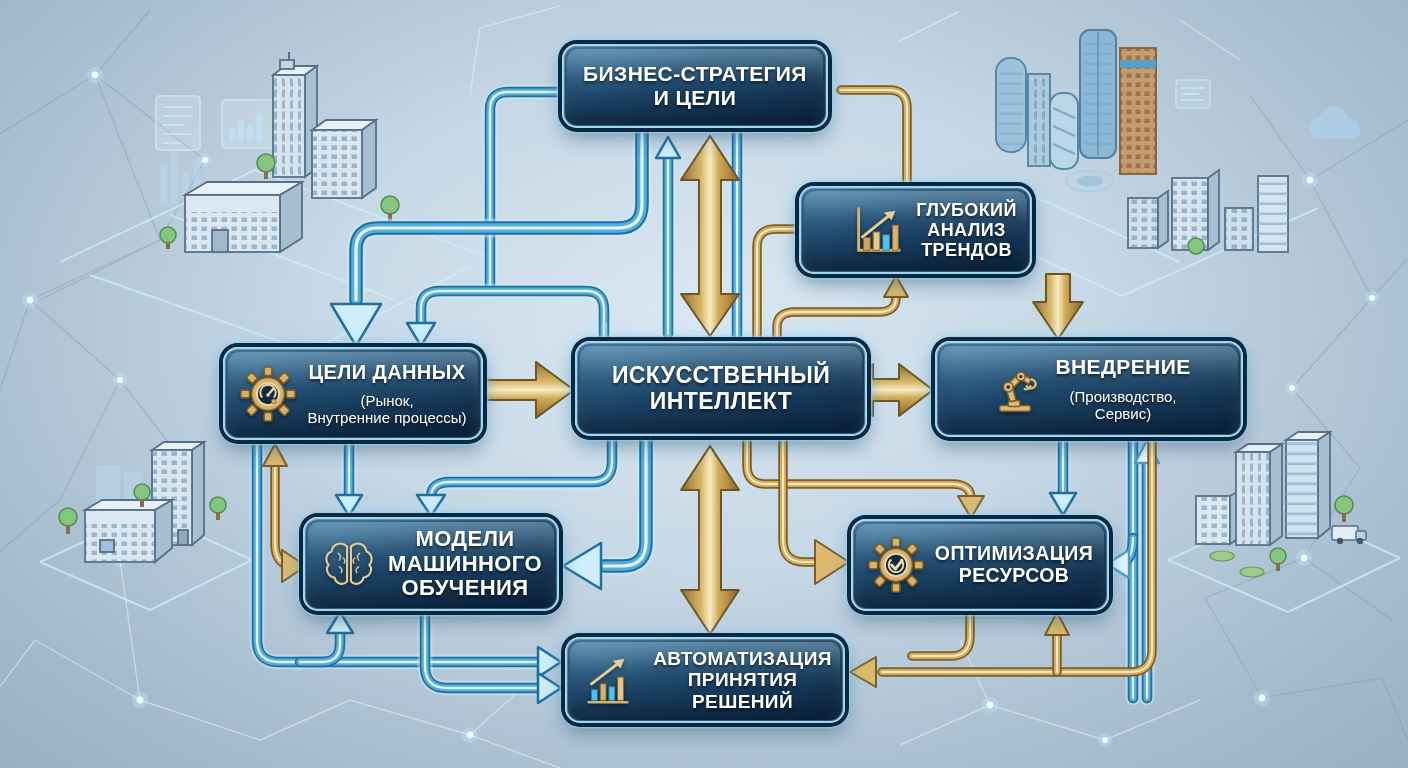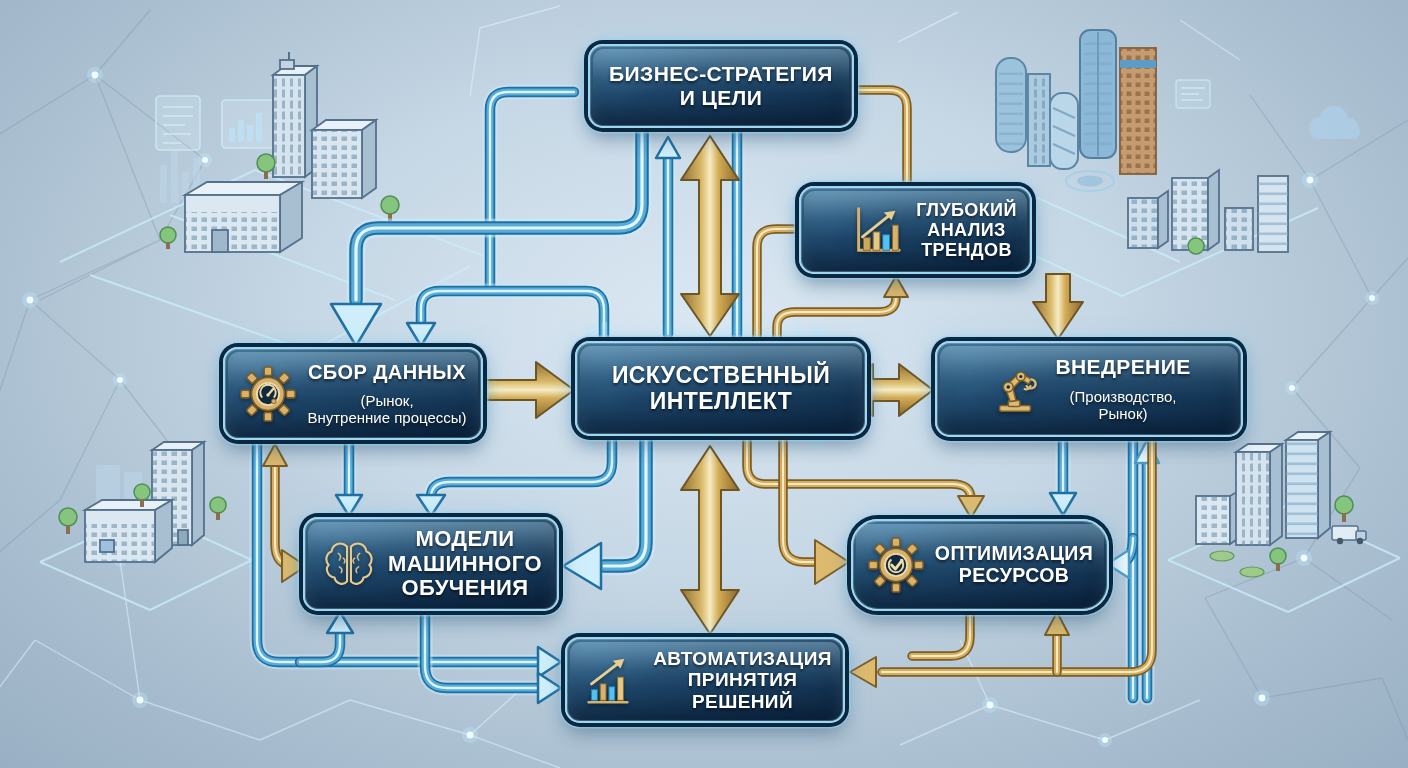--- a/index.html
+++ b/index.html
@@ -20,27 +20,27 @@
       inset 0 -14px 24px rgba(0,12,30,.5);}
   .node::before{content:"";position:absolute;inset:3px;border-radius:11px;pointer-events:none;
     background:linear-gradient(180deg,rgba(195,232,250,.30),rgba(130,190,225,.08) 42%,rgba(0,0,0,0) 62%);}
   .tx{display:flex;flex-direction:column;justify-content:center;position:relative;}
   .title{font-weight:700;line-height:1.12;letter-spacing:.4px;white-space:pre-line;
     text-shadow:0 2px 3px rgba(0,0,0,.6);}
   .subtitle{font-weight:400;font-size:15px;line-height:1.15;margin-top:9px;white-space:pre-line;
     text-shadow:0 2px 3px rgba(0,0,0,.55);}
   .ic{width:58px;height:58px;flex:0 0 auto;position:relative;
     filter:drop-shadow(0 2px 2px rgba(0,0,0,.4));}
-  .n-business{left:588px;top:44px;width:266px;height:84px;font-size:21px;}
+  .n-business{left:562px;top:44px;width:266px;height:84px;font-size:21px;}
   .n-trends{left:799px;top:186px;width:233px;height:88px;font-size:18px;padding-left:48px;}
   .n-data{left:223px;top:347px;width:260px;height:93px;font-size:20px;}
   .n-ai{left:575px;top:341px;width:292px;height:95px;font-size:23px;}
   .n-impl{left:935px;top:341px;width:308px;height:96px;font-size:21px;}
   .n-ml{left:303px;top:517px;width:256px;height:94px;font-size:22px;}
-  .n-opt{left:851px;top:519px;width:258px;height:92px;font-size:19.5px;border-radius:27px;}
+  .n-opt{left:851px;top:519px;width:258px;height:92px;font-size:19.5px;}
   .n-auto{left:565px;top:637px;width:280px;height:86px;font-size:19px;gap:17px;}
   
   .bg2{stroke:rgba(205,238,253,.45);stroke-width:15;fill:none;stroke-linecap:round;}
   .bo{stroke:#1f6fa0;stroke-width:10.5;fill:none;stroke-linecap:round;}
   .bm{stroke:#57acd9;stroke-width:7;fill:none;stroke-linecap:round;}
   .bc{stroke:#ddf4fe;stroke-width:2.4;fill:none;stroke-linecap:round;}
   .bg3{stroke:rgba(205,238,253,.5);stroke-width:19;fill:none;stroke-linecap:round;}
   .bo2{stroke:#1f6fa0;stroke-width:13.5;fill:none;stroke-linecap:round;}
   .bm2{stroke:#57acd9;stroke-width:9.5;fill:none;stroke-linecap:round;}
   .bc2{stroke:#e2f6fe;stroke-width:3.2;fill:none;stroke-linecap:round;}
@@ -537,21 +537,21 @@
         <rect x="26" y="2" width="8" height="9" rx="2" transform="rotate(315 30 30)"></rect>
         <circle cx="30" cy="30" r="17"></circle>
       </g>
       <circle cx="30" cy="30" r="11.5" fill="#0e2940" stroke="#eed9a4" stroke-width="2"></circle>
       <path d="M23.5,33 A8,8 0 1 1 36.5,33" fill="none" stroke="#eed9a4" stroke-width="2" stroke-linecap="round"></path>
       <line x1="30" y1="31" x2="35.5" y2="24.5" stroke="#eed9a4" stroke-width="2.4" stroke-linecap="round"></line>
       <circle cx="30" cy="31" r="1.8" fill="#eed9a4"></circle>
       <circle cx="36" cy="37.5" r="2.4" fill="#d8b26d" stroke="#7c5e26"></circle>
     </svg>
     <div class="tx">
-      <div class="title">СБОР ДАННЫХ</div>
+      <div class="title">ЦЕЛИ ДАННЫХ</div>
       <div class="subtitle">(Рынок,
 Внутренние процессы)</div>
     </div>
   </div>
 
   <div class="node n-ai">
     <div class="tx">
       <div class="title">ИСКУССТВЕННЫЙ
 ИНТЕЛЛЕКТ</div>
     </div>
@@ -568,21 +568,21 @@
         <circle cx="22" cy="28" r="5"></circle>
             <circle cx="35" cy="17" r="4.5"></circle>
       </g>
       <circle cx="22" cy="28" r="1.8" fill="#0e2940"></circle>
           <circle cx="35" cy="17" r="1.6" fill="#0e2940"></circle>
       <path d="M46,20 c5,1 6,7 1,9 c-3,1 -5,0 -6,-2 M45,27 c-1,3 -4,4 -6,3" fill="none" stroke="#ddba76" stroke-width="2.4" stroke-linecap="round"></path>
     </svg>
     <div class="tx">
       <div class="title">ВНЕДРЕНИЕ</div>
       <div class="subtitle">(Производство,
-Рынок)</div>
+Сервис)</div>
     </div>
   </div>
 
   <div class="node n-ml">
     <svg class="ic" viewBox="0 0 60 60">
       <path d="M28,12 C22,6 13,9 12,17 C6,19 5,27 9,31 C5,35 8,43 15,44 C16,50 24,53 28,48 L28,12 Z" fill="none" stroke="#e6c98b" stroke-width="2.2" stroke-linejoin="round"></path>
       <path d="M32,12 C38,6 47,9 48,17 C54,19 55,27 51,31 C55,35 52,43 45,44 C44,50 36,53 32,48 L32,12 Z" fill="none" stroke="#e6c98b" stroke-width="2.2" stroke-linejoin="round"></path>
       <path d="M19,19 q4,3 1,7 M41,19 q-4,3 -1,7 M20,33 q4,2 2,6 M40,33 q-4,2 -2,6 M24,24 q3,2 1,5 M36,24 q-3,2 -1,5" fill="none" stroke="#e6c98b" stroke-width="1.6" opacity=".9" stroke-linecap="round"></path>
     </svg>
     <div class="tx">

